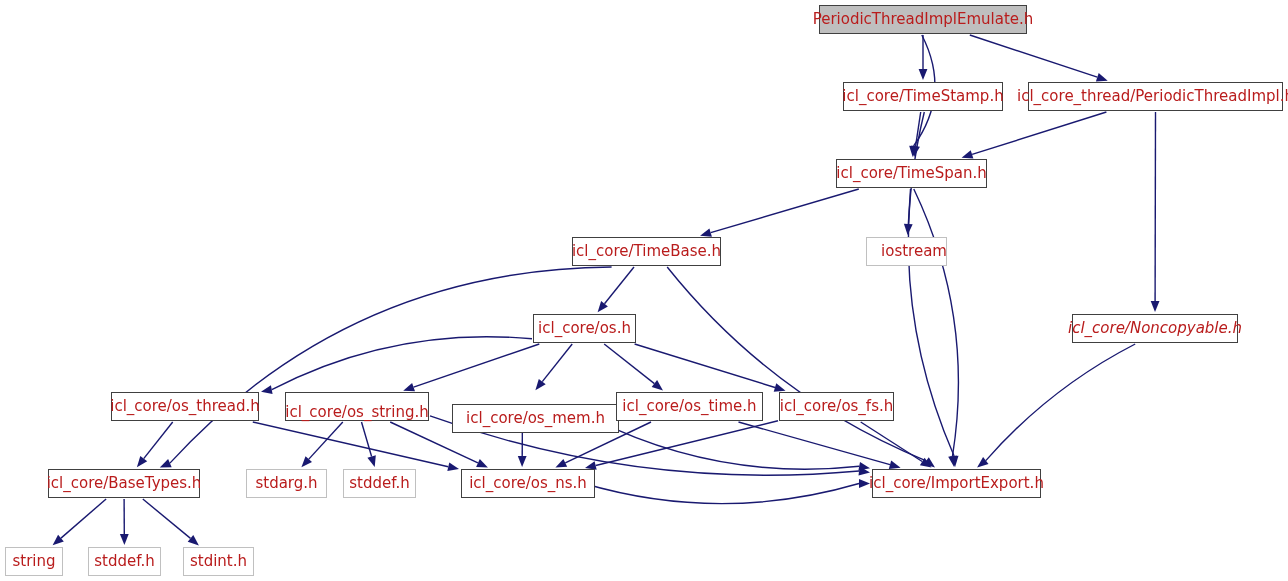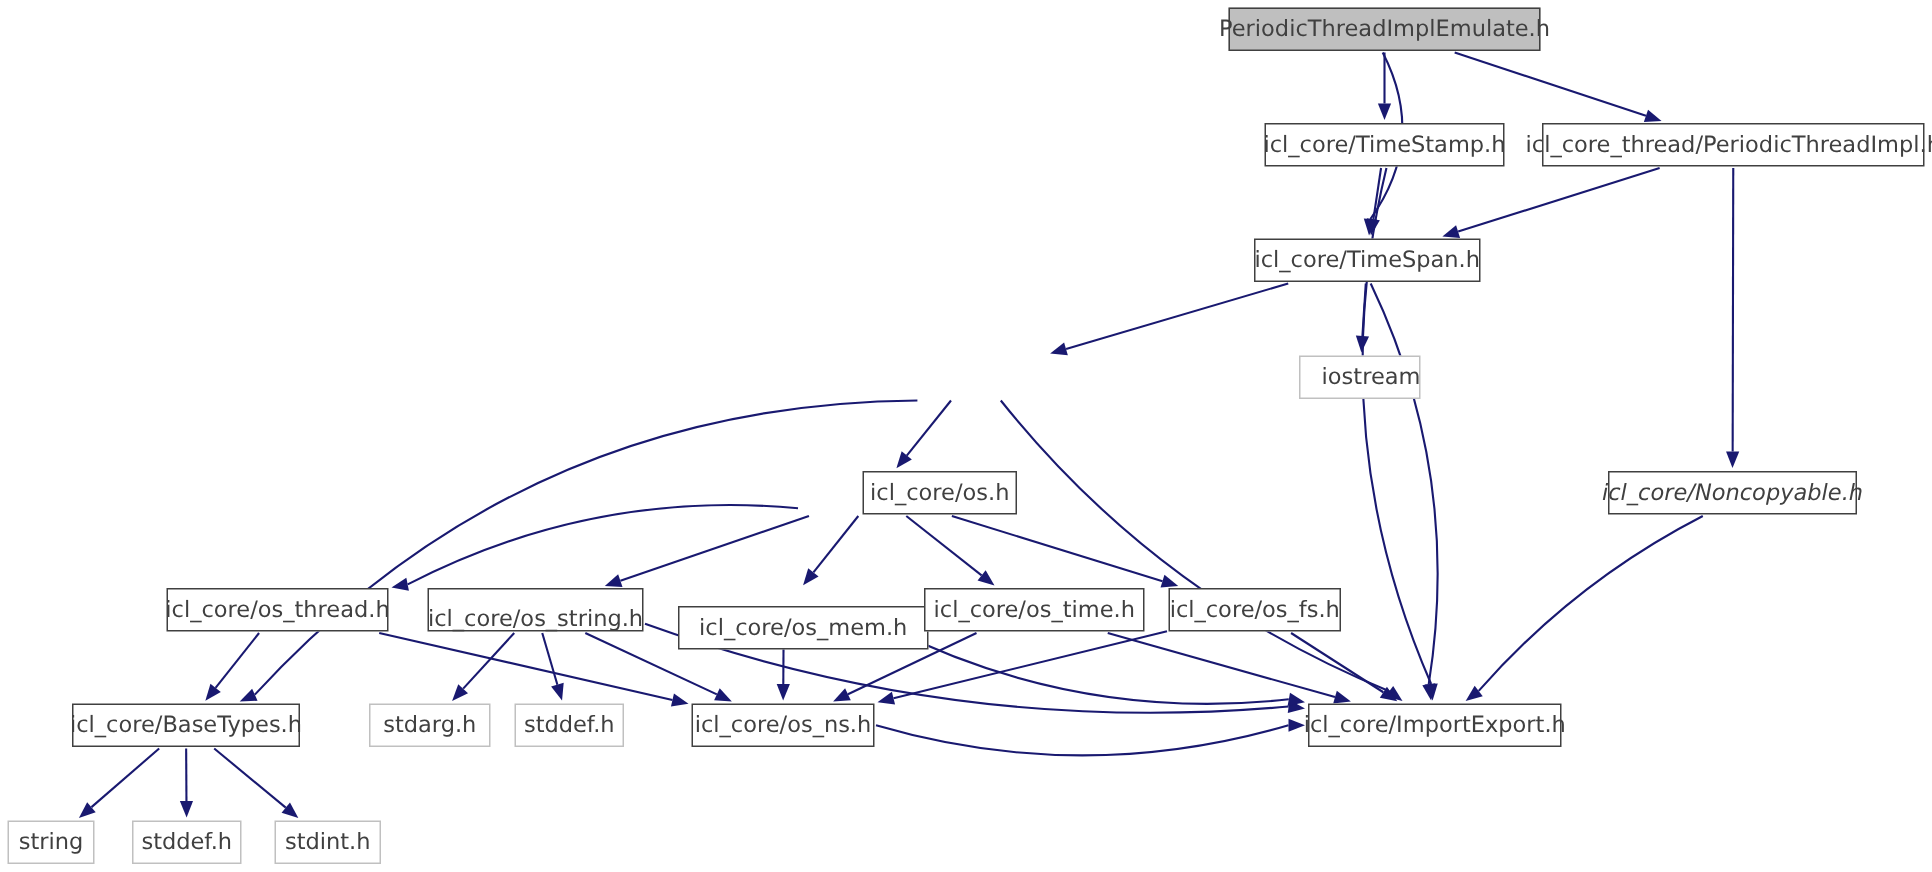--- a/index.html
+++ b/index.html
@@ -24,21 +24,21 @@
   }
   .node-box {
     position: absolute;
     box-sizing: border-box;
     display: flex;
     align-items: center;
     justify-content: center;
     white-space: nowrap;
     background: #ffffff;
     border: 1px solid #c0c0c0;
-    color: #404040;
+    color: #b91c1c;
     font-size: 15px;
     line-height: 1;
     letter-spacing: 0px;
     z-index: 5;
   }
   .node-box.internal {
     border: 1px solid #404040;
   }
   .node-box.root {
     background: #bfbfbf;
@@ -140,24 +140,27 @@
     </div>
     <div class="node-box internal" style="left: 1028px; top: 82px; width: 255px; height: 29px;">
       <span>icl_core_thread/PeriodicThreadImpl.h</span>
     </div>
     <div class="node-box internal" style="left: 836px; top: 159px; width: 151px; height: 29px;">
       <span>icl_core/TimeSpan.h</span>
     </div>
     <div class="node-box external" style="left: 866px; top: 237px; width: 81px; height: 29px; padding-left: 15px;">
       <span>iostream</span>
     </div>
+    <div class="node-box internal" style="left: 572px; top: 237px; width: 149px; height: 29px;">
+      <span>icl_core/TimeBase.h</span>
+    </div>
     <div class="node-box internal" style="left: 1072px; top: 314px; width: 166px; height: 29px; font-style: italic;">
       <span>icl_core/Noncopyable.h</span>
     </div>
-    <div class="node-box internal" style="left: 533px; top: 314px; width: 103px; height: 29px; margin-left: 42px;">
+    <div class="node-box internal" style="left: 533px; top: 314px; width: 103px; height: 29px;">
       <span>icl_core/os.h</span>
     </div>
     <div class="node-box internal" style="left: 111px; top: 392px; width: 148px; height: 29px;">
       <span>icl_core/os_thread.h</span>
     </div>
     <div class="node-box internal" style="left: 285px; top: 392px; width: 144px; height: 29px; align-items: flex-end;">
       <span>icl_core/os_string.h</span>
     </div>
     <div class="node-box internal" style="left: 452px; top: 404px; width: 167px; height: 29px;">
       <span>icl_core/os_mem.h</span>
@@ -170,21 +173,21 @@
     </div>
     <div class="node-box internal" style="left: 779px; top: 392px; width: 115px; height: 29px;">
       <span>icl_core/os_fs.h</span>
     </div>
     <div class="node-box external" style="left: 246px; top: 469px; width: 81px; height: 29px;">
       <span>stdarg.h</span>
     </div>
     <div class="node-box external" style="left: 343px; top: 469px; width: 73px; height: 29px;">
       <span>stddef.h</span>
     </div>
-    <div class="node-box internal" style="left: 461px; top: 469px; width: 122px; height: 29px;">
+    <div class="node-box internal" style="left: 461px; top: 469px; width: 134px; height: 29px;">
       <span>icl_core/os_ns.h</span>
     </div>
     <div class="node-box internal" style="left: 872px; top: 469px; width: 169px; height: 29px;">
       <span>icl_core/ImportExport.h</span>
     </div>
     <div class="node-box external" style="left: 5px; top: 547px; width: 58px; height: 29px;">
       <span>string</span>
     </div>
     <div class="node-box external" style="left: 88px; top: 547px; width: 73px; height: 29px;">
       <span>stddef.h</span>

